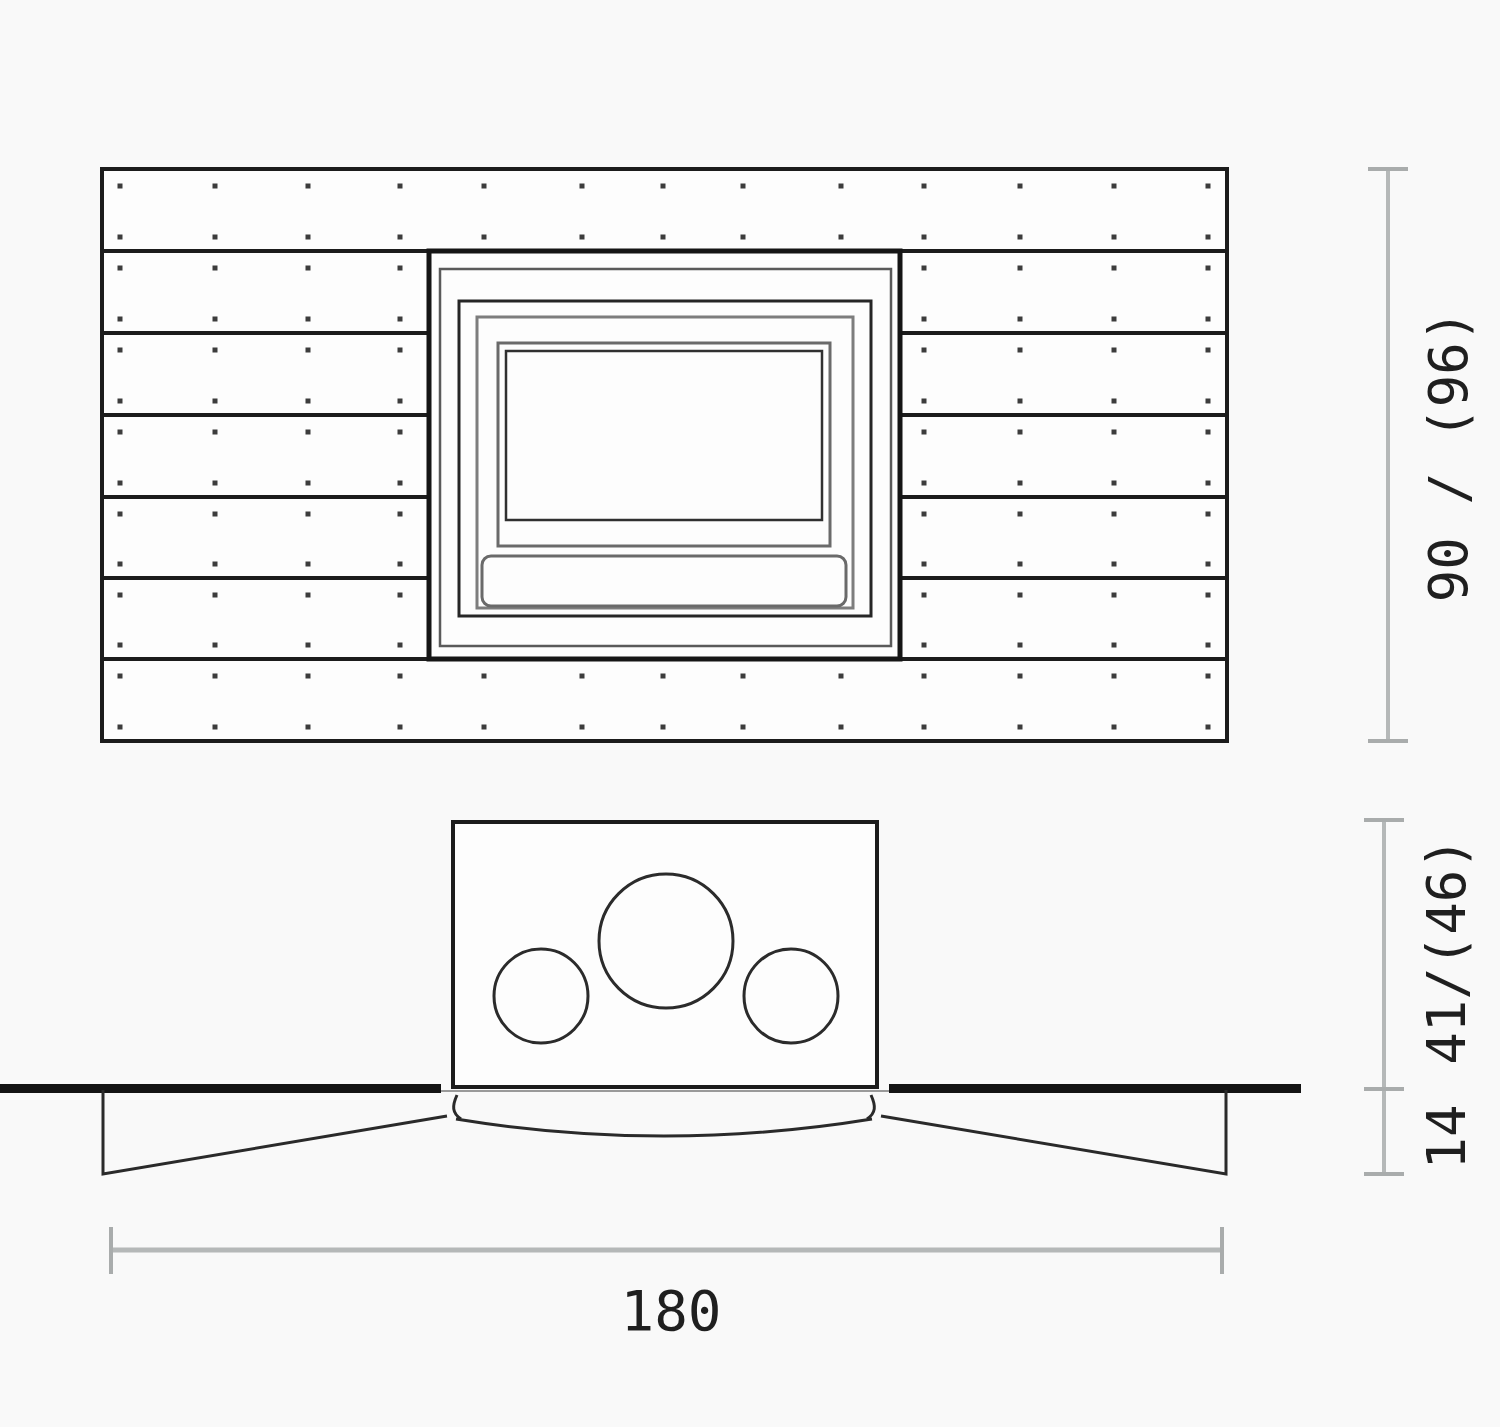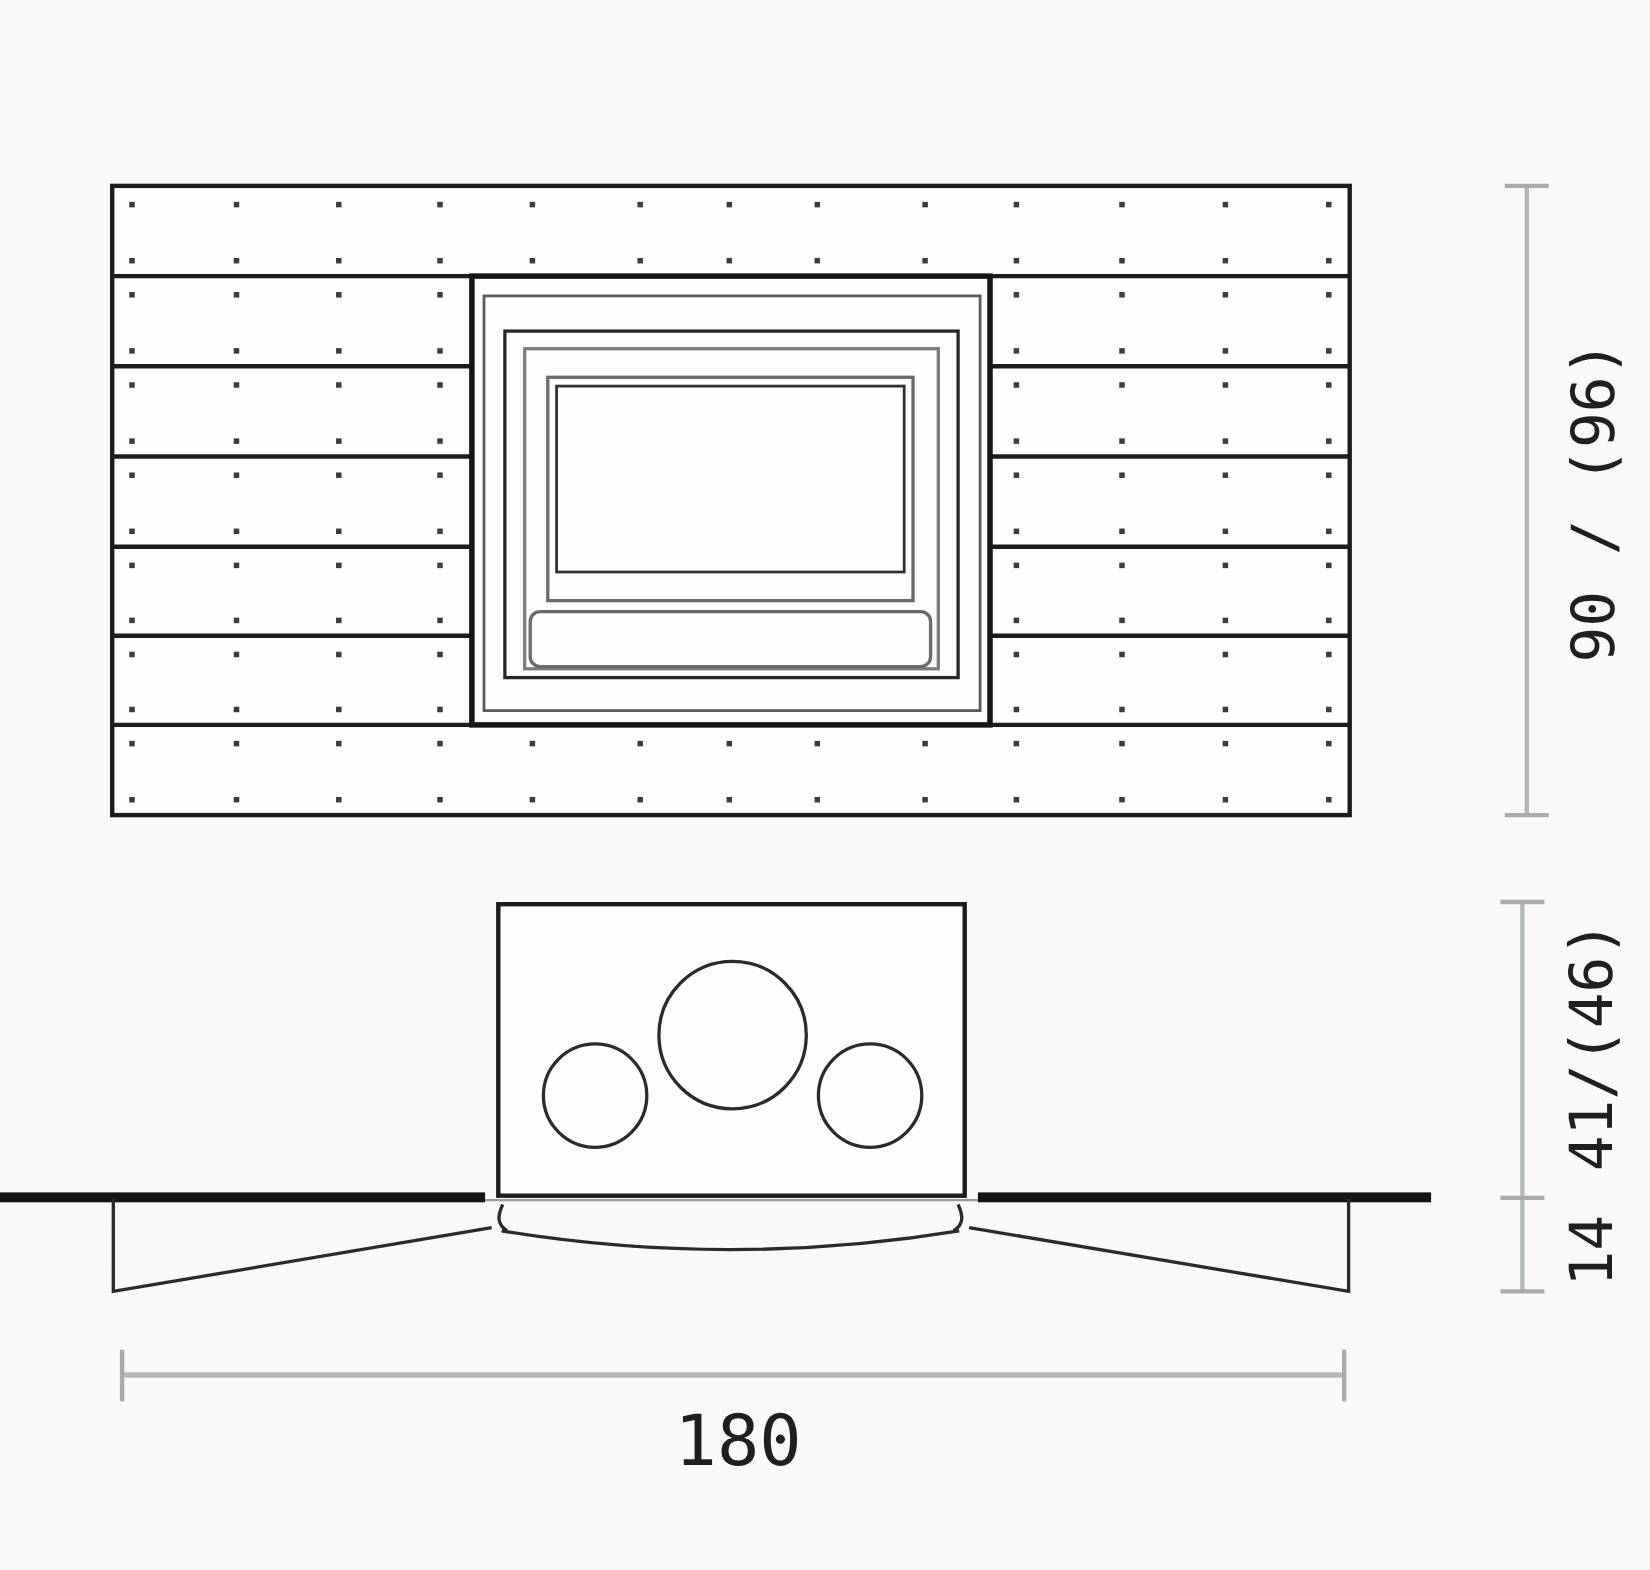--- a/index.html
+++ b/index.html
@@ -11,21 +11,21 @@
   #stage{position:absolute;left:0;top:0;width:1500px;height:1427px;}
   svg{position:absolute;left:0;top:0;}
   .dim-label{
     position:absolute;white-space:nowrap;color:#1f1f1f;
     font-family:"DejaVu Sans Mono","Liberation Mono",monospace;
     line-height:1;user-select:none;
   }
   .dim-label.rot{transform:translate(-50%,-50%) rotate(-90deg);}
   .dim-label.flat{transform:translate(-50%,-50%);}
   .fs54{font-size:54px;}
-  .fs56{font-size:64px;}
+  .fs56{font-size:56px;}
 </style>
 </head>
 <body>
 
 <div id="stage">
 
   <svg width="1500" height="1427" viewBox="0 0 1500 1427">
 
     <g>
 

